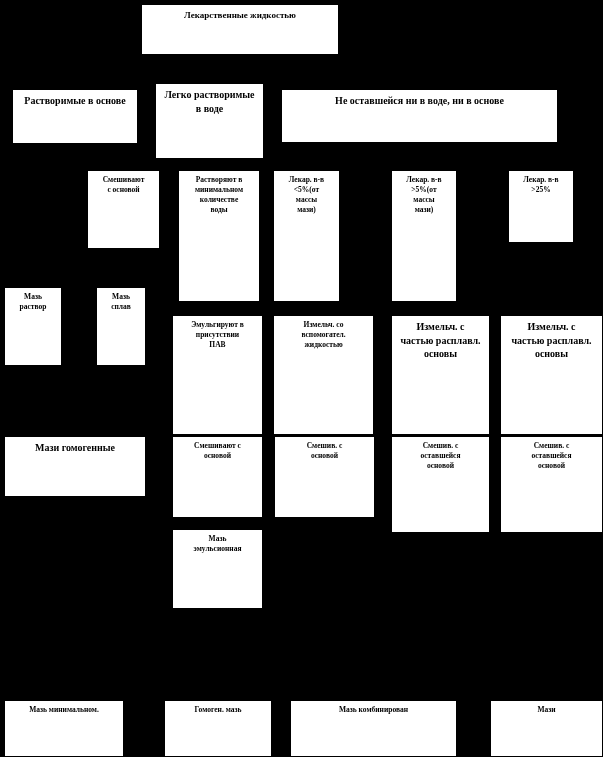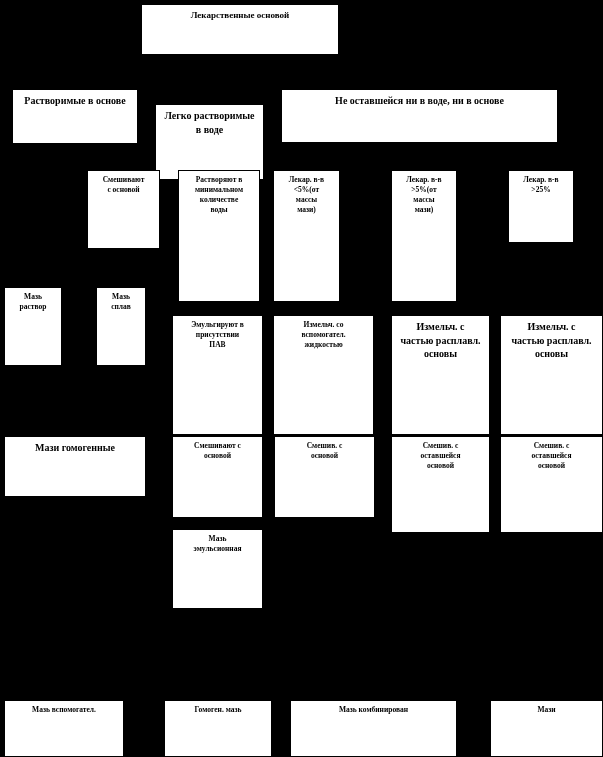--- a/index.html
+++ b/index.html
@@ -30,23 +30,23 @@
   }
   .fs9  { font-size: 9px; }
   .fs8  { font-size: 10px; }
   .fs75 { font-size: 7.5px; }
   .fs7  { font-size: 10px; }
 </style>
 </head>
 <body>
 
 <div id="canvas">
-    <div class="node fs9" style="left: 141px; top: 4px; width: 198px; height: 51px;">Лекарственные основой</div>
+    <div class="node fs9" style="left: 141px; top: 4px; width: 198px; height: 51px;">Лекарственные жидкостью</div>
     <div class="node fs8" style="left: 12px; top: 89px; width: 126px; height: 55px;">Растворимые в основе</div>
-    <div class="node fs8" style="left: 155px; top: 104px; width: 109px; height: 76px;">Легко растворимые
+    <div class="node fs8" style="left: 155px; top: 83px; width: 109px; height: 76px;">Легко растворимые
 в воде</div>
     <div class="node fs8" style="left: 281px; top: 89px; width: 277px; height: 54px;">Не оставшейся ни в воде, ни в основе</div>
     <div class="node fs75" style="left: 87px; top: 170px; width: 73px; height: 79px;">Смешивают
 с основой</div>
     <div class="node fs75" style="left: 178px; top: 170px; width: 82px; height: 132px;">Растворяют в
 минимальном
 количестве
 воды</div>
     <div class="node fs75" style="left: 273px; top: 170px; width: 67px; height: 132px;">Лекар. в-в
 &lt;5%(от
@@ -80,17 +80,17 @@
     <div class="node fs75" style="left: 274px; top: 436px; width: 101px; height: 82px;">Смешив. с
 основой</div>
     <div class="node fs75" style="left: 391px; top: 436px; width: 99px; height: 97px;">Смешив. с
 оставшейся
 основой</div>
     <div class="node fs75" style="left: 500px; top: 436px; width: 103px; height: 97px;">Смешив. с
 оставшейся
 основой</div>
     <div class="node fs75" style="left: 172px; top: 529px; width: 91px; height: 80px;">Мазь
 эмульсионная</div>
-    <div class="node fs75" style="left: 4px; top: 700px; width: 120px; height: 57px;">Мазь вспомогател.</div>
+    <div class="node fs75" style="left: 4px; top: 700px; width: 120px; height: 57px;">Мазь минимальном.</div>
     <div class="node fs75" style="left: 164px; top: 700px; width: 108px; height: 57px;">Гомоген. мазь</div>
     <div class="node fs75" style="left: 290px; top: 700px; width: 167px; height: 57px;">Мазь комбинирован</div>
     <div class="node fs75" style="left: 490px; top: 700px; width: 113px; height: 57px;">Мази</div>
   </div>
 
 </body></html>

